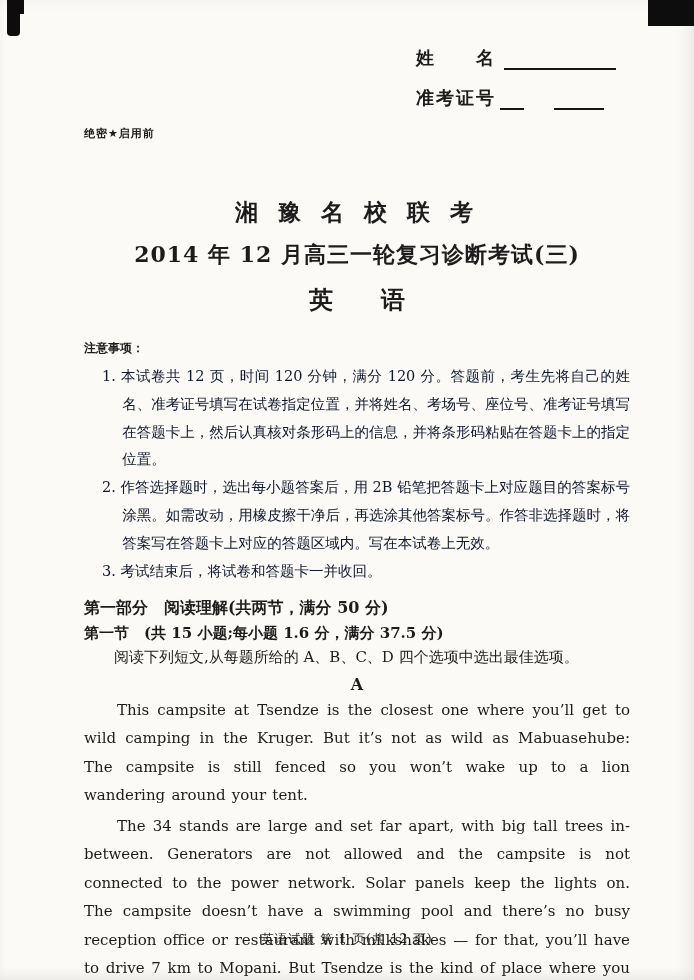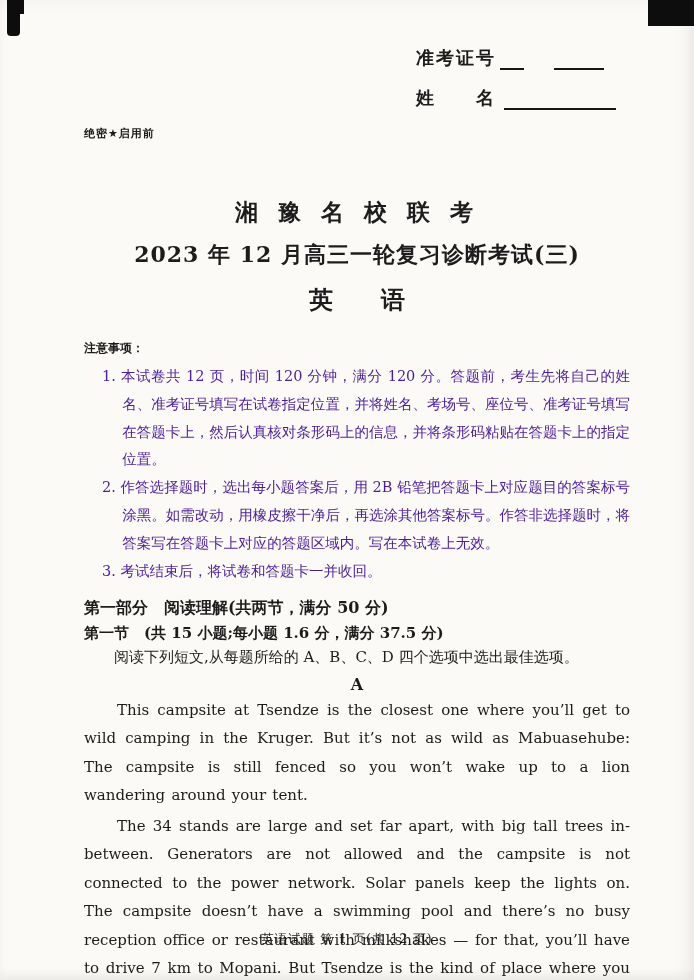--- a/index.html
+++ b/index.html
@@ -34,21 +34,21 @@
   
   .title-block { text-align:center; }
   .title1 { margin-top:56px; font-size:23px; font-weight:bold; letter-spacing:6px; }
   .title2 { margin-top:12px; font-size:22px; font-weight:bold; letter-spacing:1px; }
   .title3 { margin-top:14px; font-size:24px; font-weight:bold; white-space:pre; }
 
   
   .notice-heading { margin-top:24px; font-size:12px; font-weight:bold; }
   .notice-list { margin-top:6px; margin-left:18px; }
   .notice-item { font-size:14.5px; line-height:1.92; padding-left:1.4em; text-indent:-1.4em;
-                 text-align:justify; color:#4c1d95; }
+                 text-align:justify; color:#0f172a; }
 
   
   .part-heading { margin-top:12px; font-size:16px; font-weight:bold; }
   .section-heading { margin-top:5px; font-size:15px; font-weight:bold; }
   .instruction { margin-top:5px; font-size:15px; text-indent:2em; }
   .passage-label { margin-top:8px; text-align:center; font-size:16px; font-weight:bold; }
 
   
   .passage { margin-top:2px; }
   .passage p { font-size:15px; line-height:1.9; text-align:justify; text-indent:2.2em;
@@ -61,35 +61,35 @@
 <body>
 
 <div class="artifact artifact-tl"></div>
 <div class="artifact artifact-tl2"></div>
 <div class="artifact artifact-tr"></div>
 
 <div class="sheet">
 
   <div class="fill-fields">
     <div class="fill-row">
+      <span class="fill-label">姓　　名</span>
+      <span class="fill-line long"></span>
+    </div>
+    <div class="fill-row">
       <span class="fill-label">准考证号</span>
       <span class="fill-line short"></span>
       <span class="fill-line mid"></span>
-    </div>
-    <div class="fill-row">
-      <span class="fill-label">姓　　名</span>
-      <span class="fill-line long"></span>
     </div>
   </div>
 
   <div class="secrecy">绝密★启用前</div>
 
   <div class="title-block">
     <div class="title1">湘 豫 名 校 联 考</div>
-    <div class="title2">2023 年 12 月高三一轮复习诊断考试(三)</div>
+    <div class="title2">2014 年 12 月高三一轮复习诊断考试(三)</div>
     <div class="title3">英　　语</div>
   </div>
 
   <div class="notice-heading">注意事项：</div>
   <div class="notice-list">
     <div class="notice-item">1. 本试卷共 12 页，时间 120 分钟，满分 120 分。答题前，考生先将自己的姓名、准考证号填写在试卷指定位置，并将姓名、考场号、座位号、准考证号填写在答题卡上，然后认真核对条形码上的信息，并将条形码粘贴在答题卡上的指定位置。</div>
     <div class="notice-item">2. 作答选择题时，选出每小题答案后，用 2B 铅笔把答题卡上对应题目的答案标号涂黑。如需改动，用橡皮擦干净后，再选涂其他答案标号。作答非选择题时，将答案写在答题卡上对应的答题区域内。写在本试卷上无效。</div>
     <div class="notice-item">3. 考试结束后，将试卷和答题卡一并收回。</div>
   </div>
 

